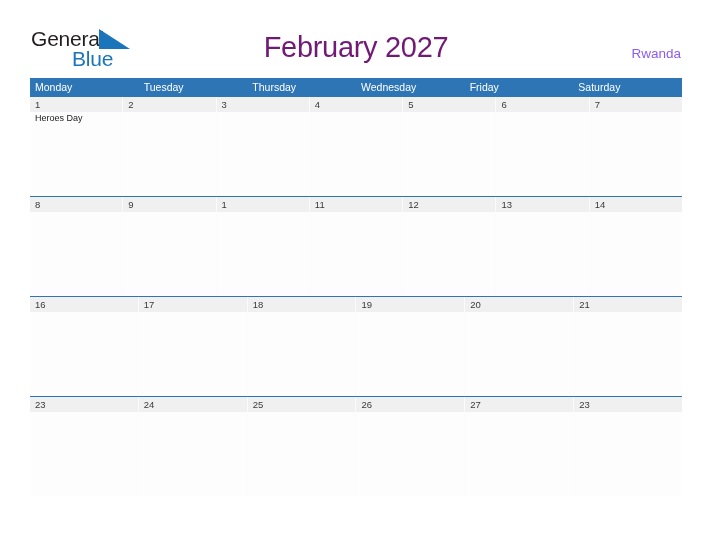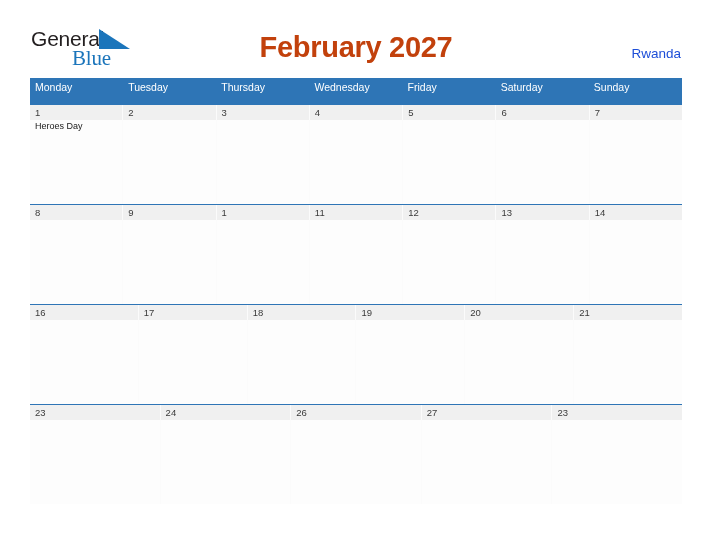--- a/index.html
+++ b/index.html
@@ -46,57 +46,57 @@
     height: 21px;
   }
   .logo-blue {
     position: absolute;
     left: 41px;
     top: 20px;
     font-size: 21px;
     color: #1b75bb;
     line-height: 1;
     letter-spacing: -0.2px;
-    font-family: Liberation Serif, serif;
+    font-family: Liberation Sans, sans-serif;
   }
 
   .cal-title {
     position: absolute;
     left: 0;
     right: 0;
     top: 31px;
     text-align: center;
     font-size: 29px;
-    color: #c2410c;
-    font-weight: bold;
+    color: #701a75;
+    font-weight: normal;
     letter-spacing: -0.3px;
     font-family: "Liberation Sans", sans-serif;
   }
 
   .country {
     position: absolute;
     right: 31px;
     top: 46px;
     font-size: 13.5px;
-    color: #1d4ed8;
+    color: #8b5cf6;
     font-family: "Liberation Sans", sans-serif;
   }
 
   
   .calendar {
     position: absolute;
     left: 30px;
     top: 78px;
     width: 652px;
   }
 
   .weekday-row {
     display: flex;
     background: #2e75b6;
-    height: 27px;
+    height: 19px;
   }
   .weekday {
     flex: 1 1 0;
     color: #ffffff;
     font-size: 10.5px;
     line-height: 19px;
     padding-left: 5px;
     box-sizing: border-box;
     white-space: nowrap;
     overflow: hidden;
@@ -166,21 +166,20 @@
 
 <div class="calendar">
 
   <div class="weekday-row">
     <div class="weekday">Monday</div>
     <div class="weekday">Tuesday</div>
     <div class="weekday">Thursday</div>
     <div class="weekday">Wednesday</div>
     <div class="weekday">Friday</div>
     <div class="weekday">Saturday</div>
-    <div class="weekday">Sunday</div>
   </div>
 
   <div id="weeks-container">
       <div class="week-row">
         <div class="week-cells">
           <div class="day-cell">
             <div class="day-num">1</div>
             <div class="day-events">
               <div class="event">Heroes Day</div>
             </div>
@@ -275,20 +274,24 @@
         <div class="week-cells">
           <div class="day-cell">
             <div class="day-num">23</div>
             <div class="day-events"></div>
           </div>
           <div class="day-cell">
             <div class="day-num">24</div>
             <div class="day-events"></div>
           </div>
           <div class="day-cell">
+            <div class="day-num">25</div>
+            <div class="day-events"></div>
+          </div>
+          <div class="day-cell">
             <div class="day-num">26</div>
             <div class="day-events"></div>
           </div>
           <div class="day-cell">
             <div class="day-num">27</div>
             <div class="day-events"></div>
           </div>
           <div class="day-cell">
             <div class="day-num">23</div>
             <div class="day-events"></div>

